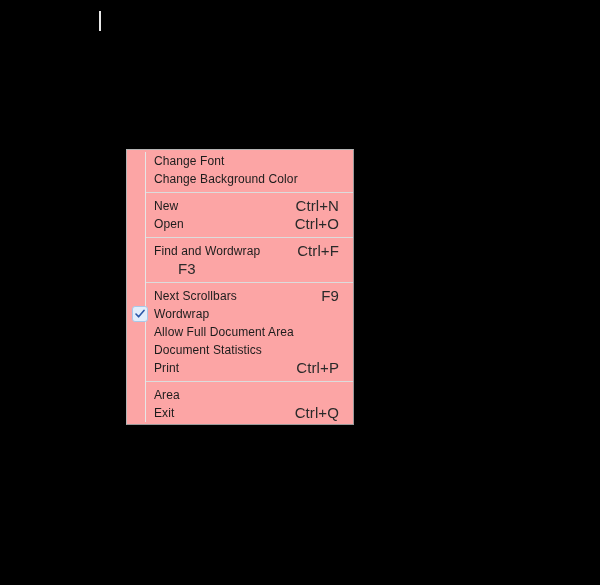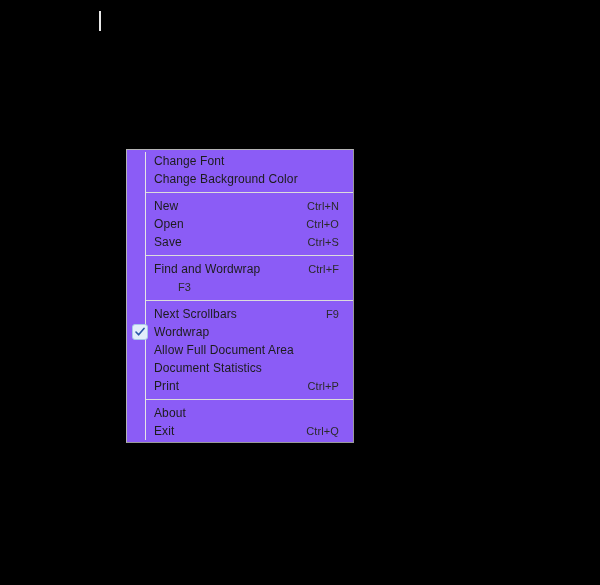--- a/index.html
+++ b/index.html
@@ -33,21 +33,21 @@
     height: 20px;
     background: #e8e8e8;
   }
 
   
   #context-menu {
     position: absolute;
     left: 126px;
     top: 149px;
     width: 228px;
-    background: #8b5cf6;
+    background: #fca5a5;
     border: 1px solid #9a9a9a;
     border-top-color: #b4b4b4;
     border-left-color: #b4b4b4;
     box-sizing: border-box;
     padding: 2px 0 2px 0;
     font-size: 12px;
     color: #1a1a1a;
     box-shadow: 1px 1px 2px rgba(0,0,0,0.35);
   }
 
@@ -94,21 +94,21 @@
   .menu-item .mi-label {
     flex: 1 1 auto;
     font-size: 12px;
     line-height: 18px;
     color: #1c1c1c;
     letter-spacing: 0.1px;
   }
 
   .menu-item .mi-shortcut {
     flex: 0 0 auto;
-    font-size: 11px;
+    font-size: 15px;
     line-height: 18px;
     color: #2a2a2a;
     text-align: right;
     padding-left: 24px;
     letter-spacing: 0.1px;
   }
 
   
   .check-box {
     position: absolute;
@@ -153,25 +153,20 @@
       <div class="menu-item">
         <div class="mi-gutter"></div>
         <div class="mi-label">New</div>
         <div class="mi-shortcut">Ctrl+N</div>
       </div>
       <div class="menu-item">
         <div class="mi-gutter"></div>
         <div class="mi-label">Open</div>
         <div class="mi-shortcut">Ctrl+O</div>
       </div>
-      <div class="menu-item">
-        <div class="mi-gutter"></div>
-        <div class="mi-label">Save</div>
-        <div class="mi-shortcut">Ctrl+S</div>
-      </div>
     </div>
     <div class="menu-separator"></div>
     <div class="menu-section">
       <div class="menu-item">
         <div class="mi-gutter"></div>
         <div class="mi-label">Find and Wordwrap</div>
         <div class="mi-shortcut">Ctrl+F</div>
       </div>
       <div class="menu-item">
         <div class="mi-gutter"></div>
@@ -209,21 +204,21 @@
       <div class="menu-item">
         <div class="mi-gutter"></div>
         <div class="mi-label">Print</div>
         <div class="mi-shortcut">Ctrl+P</div>
       </div>
     </div>
     <div class="menu-separator"></div>
     <div class="menu-section">
       <div class="menu-item">
         <div class="mi-gutter"></div>
-        <div class="mi-label">About</div>
+        <div class="mi-label">Area</div>
         <div class="mi-shortcut"></div>
       </div>
       <div class="menu-item">
         <div class="mi-gutter"></div>
         <div class="mi-label">Exit</div>
         <div class="mi-shortcut">Ctrl+Q</div>
       </div>
     </div>
   </div>
 

